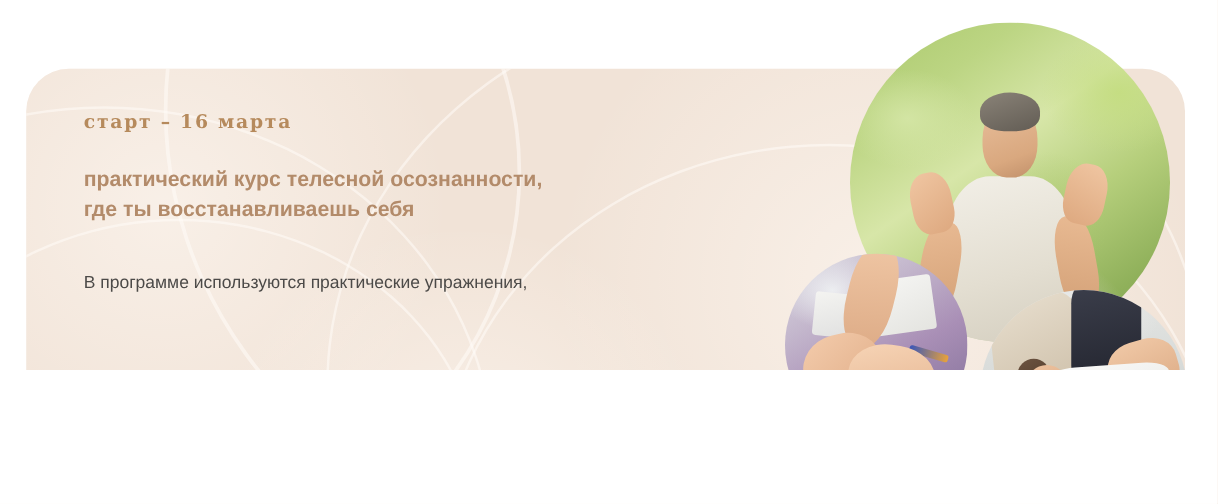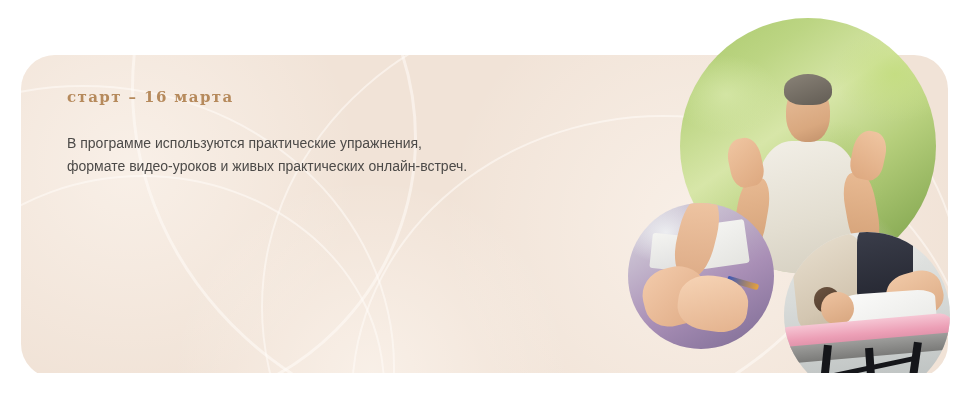--- a/index.html
+++ b/index.html
@@ -12,21 +12,21 @@
     width: 974px;
     height: 403px;
     overflow: hidden;
     font-family: "Liberation Sans", sans-serif;
     -webkit-font-smoothing: antialiased;
   }
 
   .banner {
     position: relative;
     width: 974px;
-    height: 373px;
+    height: 296px;
     background: #ffffff;
     overflow: hidden;
     text-decoration: underline;
   }
 
   
   .card {
     position: absolute;
     left: 21px;
     top: 55px;
@@ -386,23 +386,26 @@
     <div class="glow g3"></div>
     <div class="swirl s1"></div>
     <div class="swirl s2"></div>
     <div class="swirl s3"></div>
     <div class="swirl s4"></div>
     <div class="swirl s5"></div>
     <div class="swirl s6"></div>
 
     <div class="content">
       <p class="eyebrow">старт – 16 марта</p>
+      <h2 class="subtitle">
+        <span>практический курс телесной осознанности,</span>
+        <span>где ты восстанавливаешь себя</span>
+      </h2>
       <p class="body-text">
         <span>В программе используются практические упражнения,</span>
-        <span>формате видео-уроков и живых практических онлайн-встреч.</span>
       </p>
     </div>
   </div>
 
   <div class="photo main">
     <div class="torso"></div>
     <div class="arm-l"></div>
     <div class="arm-r"></div>
     <div class="hand-l"></div>
     <div class="hand-r"></div>

